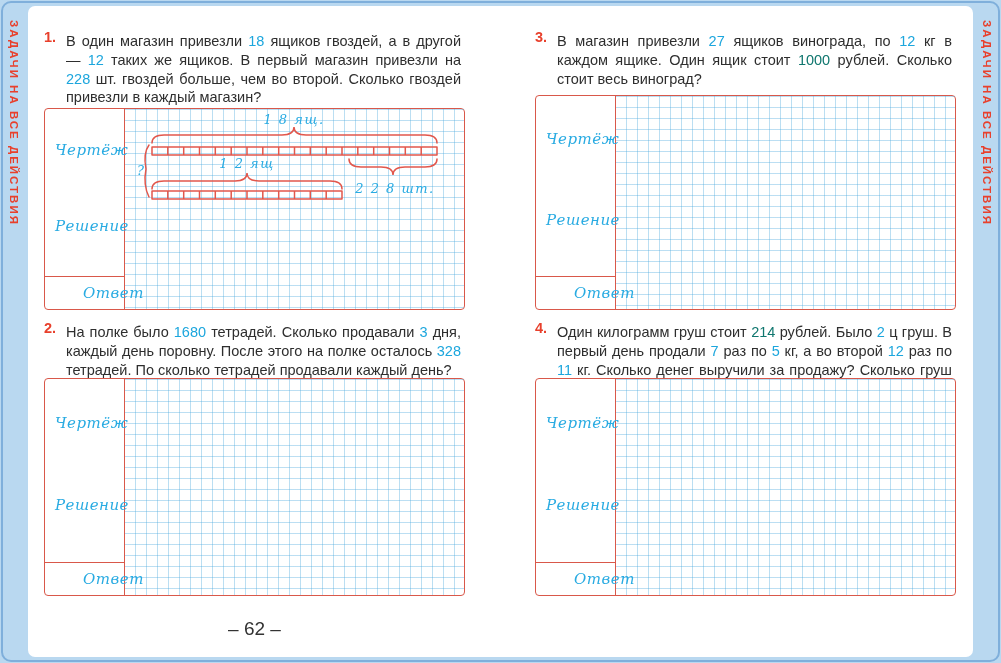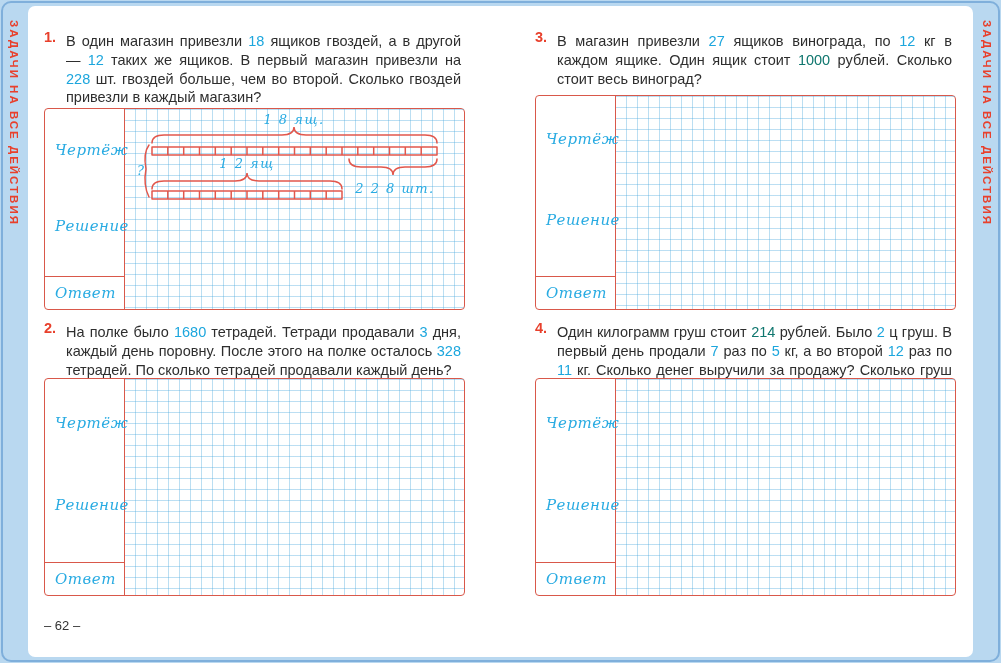--- a/index.html
+++ b/index.html
@@ -25,27 +25,27 @@
   .abox{position:absolute;left:0;width:421px;border:1.6px solid #d9584a;border-radius:4px;background:#fff;box-sizing:border-box;}
   .agrid{position:absolute;left:79px;top:0;right:0;bottom:0;
          background-image:linear-gradient(to right, rgba(77,170,222,.38) 1px, transparent 1px),
                           linear-gradient(to bottom, rgba(77,170,222,.38) 1px, transparent 1px);
          background-size:11px 11px;}
   .adivider{position:absolute;left:79px;top:0;bottom:0;width:0;border-left:1.6px solid #d9584a;}
   .alabel{position:absolute;left:10px;font-family:"DejaVu Serif",serif;font-style:italic;
           color:#29abe2;font-size:15px;letter-spacing:.5px;}
   .l-draw{top:16%;} .l-sol{top:54%;}
   .answer-sep{position:absolute;left:0;width:79px;bottom:32px;border-top:1.6px solid #d9584a;}
-  .l-ans{bottom:7px;}
+  .l-ans{bottom:7px;margin-left:28px;}
 
   .diagram{position:absolute;left:92px;top:4px;}
   .red-stroke{fill:none;stroke:#e2574c;stroke-width:1.5;stroke-linecap:round;}
   .diagram-text{fill:#29abe2;font-family:"DejaVu Serif",serif;font-style:italic;font-size:13px;letter-spacing:1.5px;}
 
-  .pagenum{position:absolute;left:0;width:421px;font-size:13px;color:#333;}
+  .pagenum{position:absolute;left:0;width:421px;text-align:center;font-size:19px;color:#333;}
 </style>
 </head>
 <body>
 
 <div class="canvas">
   <div class="sheet"></div>
   <div class="cover-edge"></div>
 
   <div class="side-label side-left">ЗАДАЧИ НА ВСЕ ДЕЙСТВИЯ</div>
   <div class="side-label side-right">ЗАДАЧИ НА ВСЕ ДЕЙСТВИЯ</div>
@@ -74,21 +74,21 @@
         <path class="red-stroke" d="M12,32 Q6,40 9,56 Q6,72 12,84"></path>
         <text class="diagram-text" x="157" y="11" text-anchor="middle">1 8  ящ.</text>
         <text class="diagram-text" x="110" y="55" text-anchor="middle">1 2  ящ</text>
         <text class="diagram-text" x="258" y="80" text-anchor="middle">2 2 8 шт.</text>
         <text class="diagram-text" x="0" y="62">?</text>
       </svg>
     </div>
 
     <div class="problem" style="top:319px;">
       <span class="pnum">2.</span>
-      <p class="ptext"><span>На полке было </span><span class="num-b">1680</span><span> тетрадей. Тетради продавали </span><span class="num-b">3</span><span> дня, каждый день поровну. После этого на полке осталось </span><span class="num-b">328</span><span> тетрадей. По сколько тетрадей продавали каждый день?</span></p>
+      <p class="ptext"><span>На полке было </span><span class="num-b">1680</span><span> тетрадей. Сколько продавали </span><span class="num-b">3</span><span> дня, каждый день поровну. После этого на полке осталось </span><span class="num-b">328</span><span> тетрадей. По сколько тетрадей продавали каждый день?</span></p>
     </div>
 
     <div class="abox" style="top:378px;height:218px;">
       <div class="agrid"></div>
       <div class="adivider"></div>
       <div class="alabel l-draw">Чертёж</div>
       <div class="alabel l-sol">Решение</div>
       <div class="answer-sep"></div>
       <div class="alabel l-ans">Ответ</div>
     </div>

